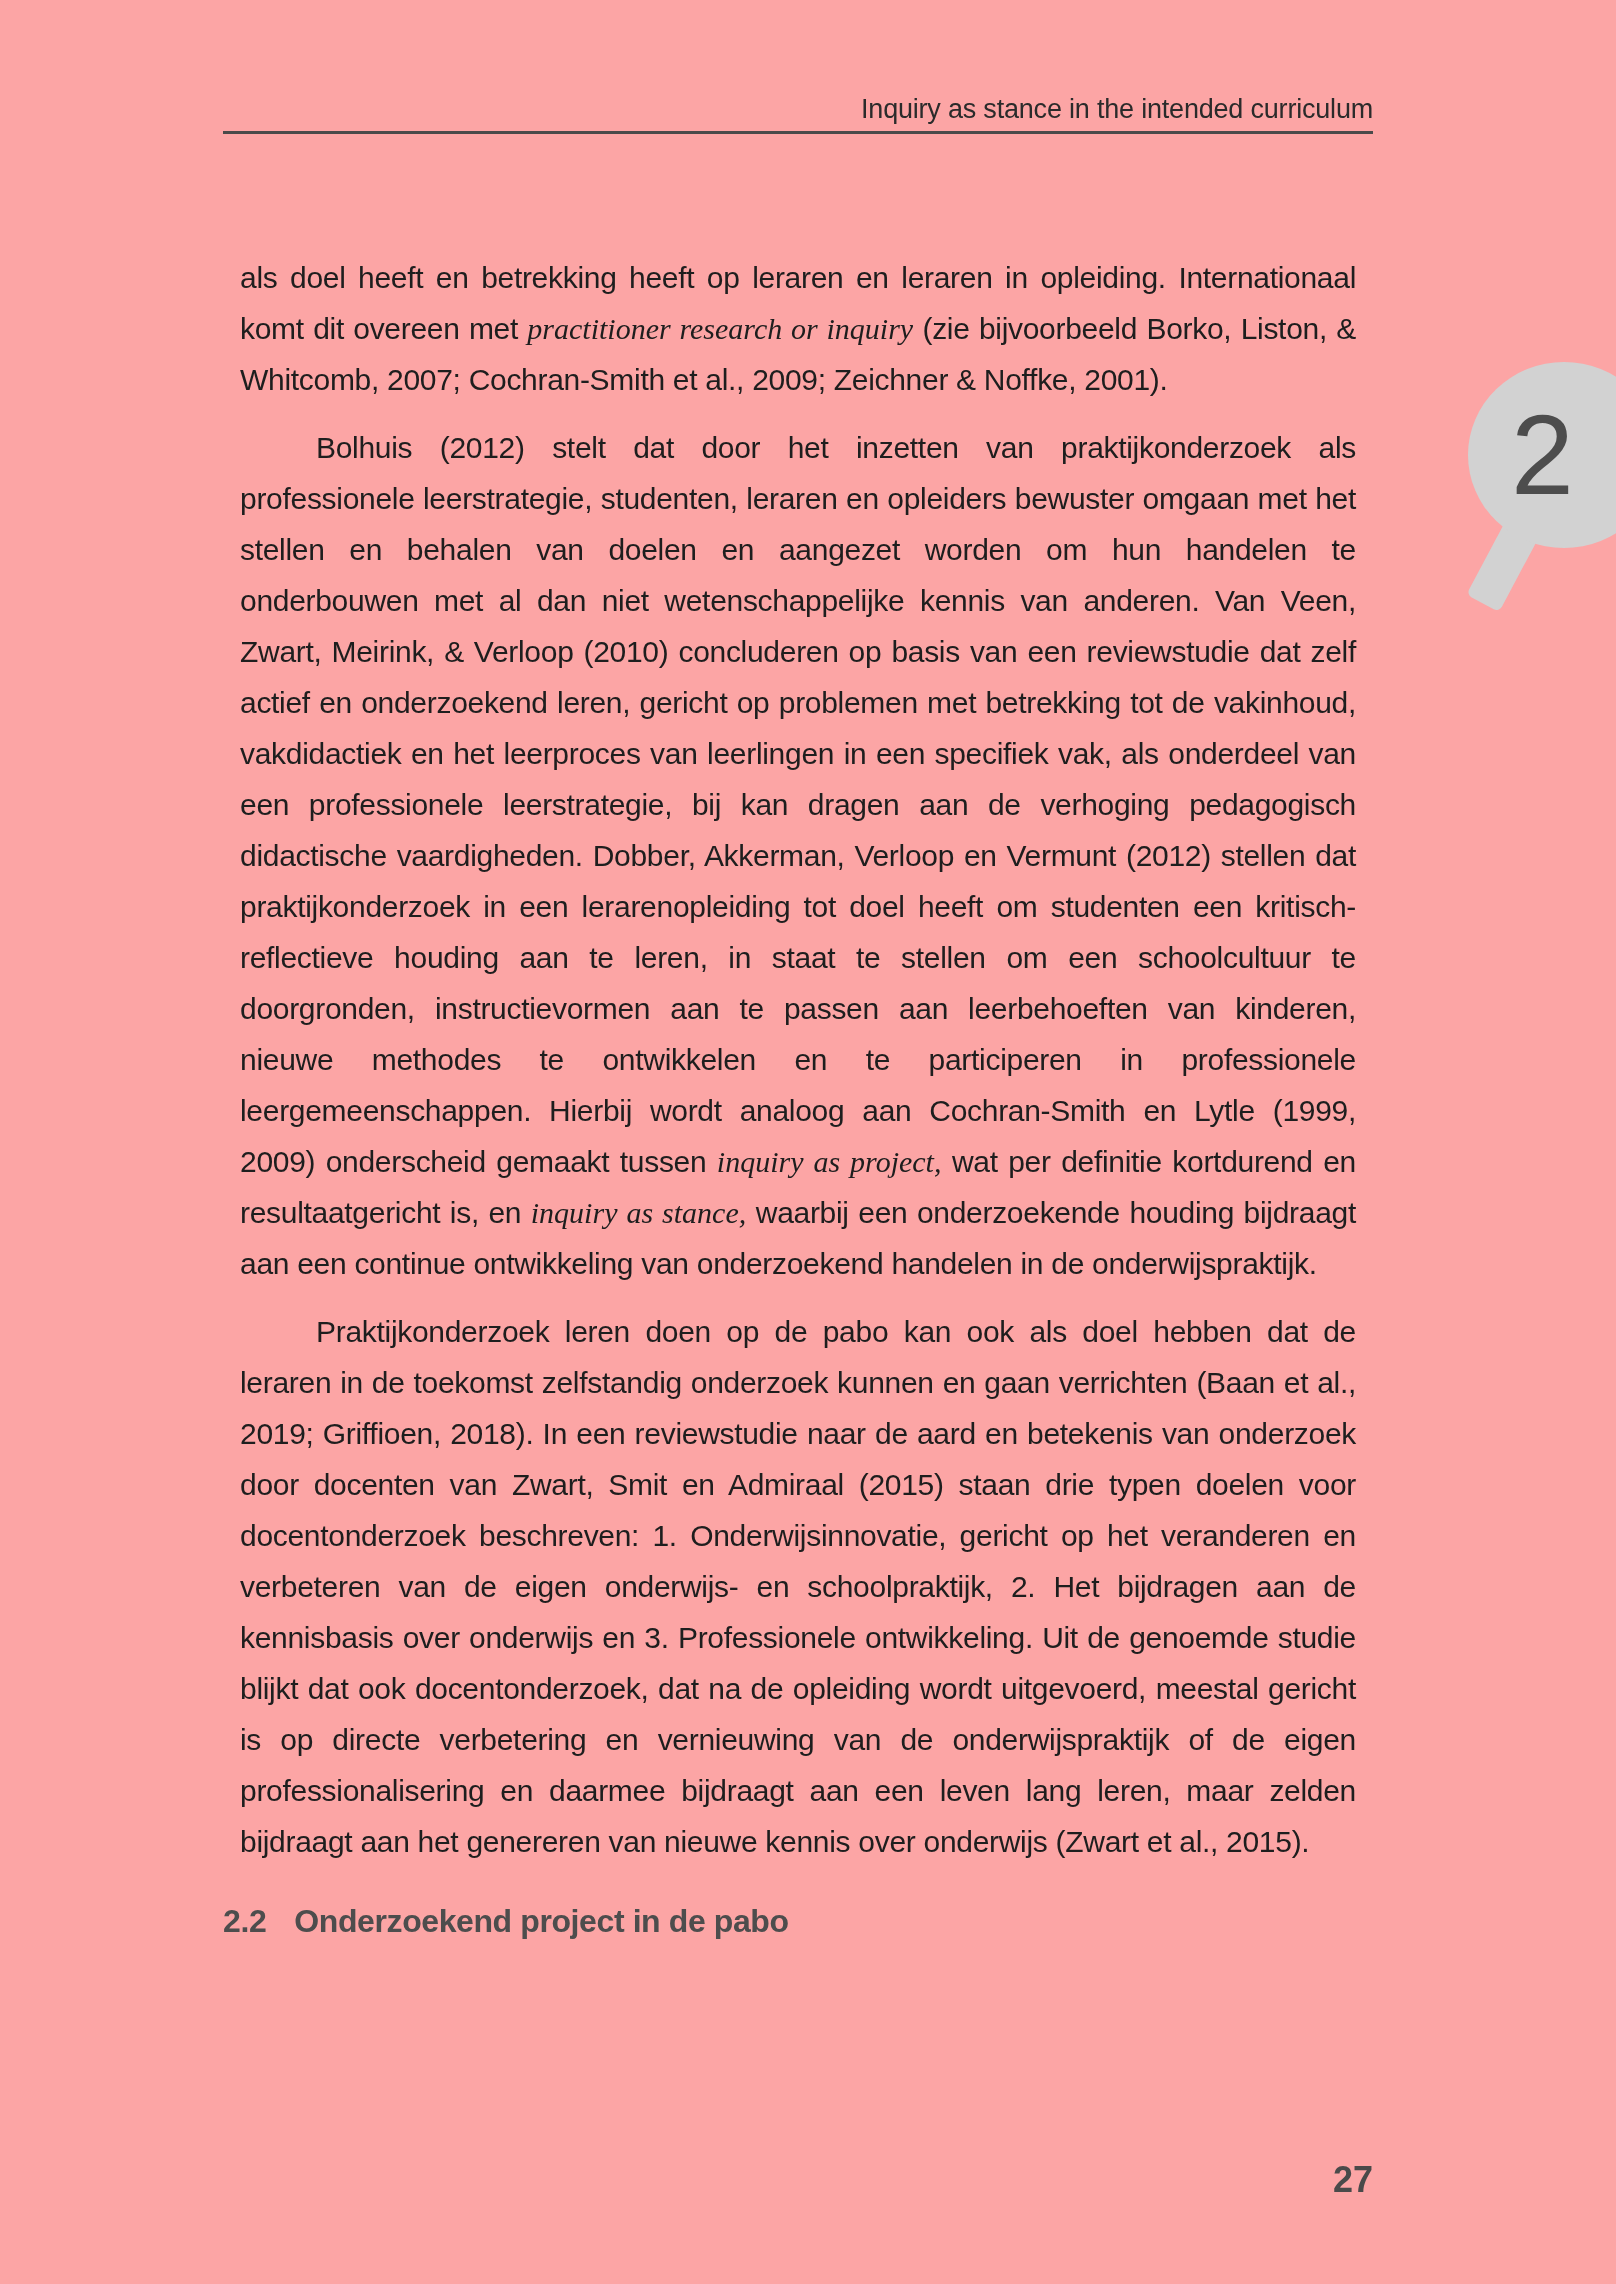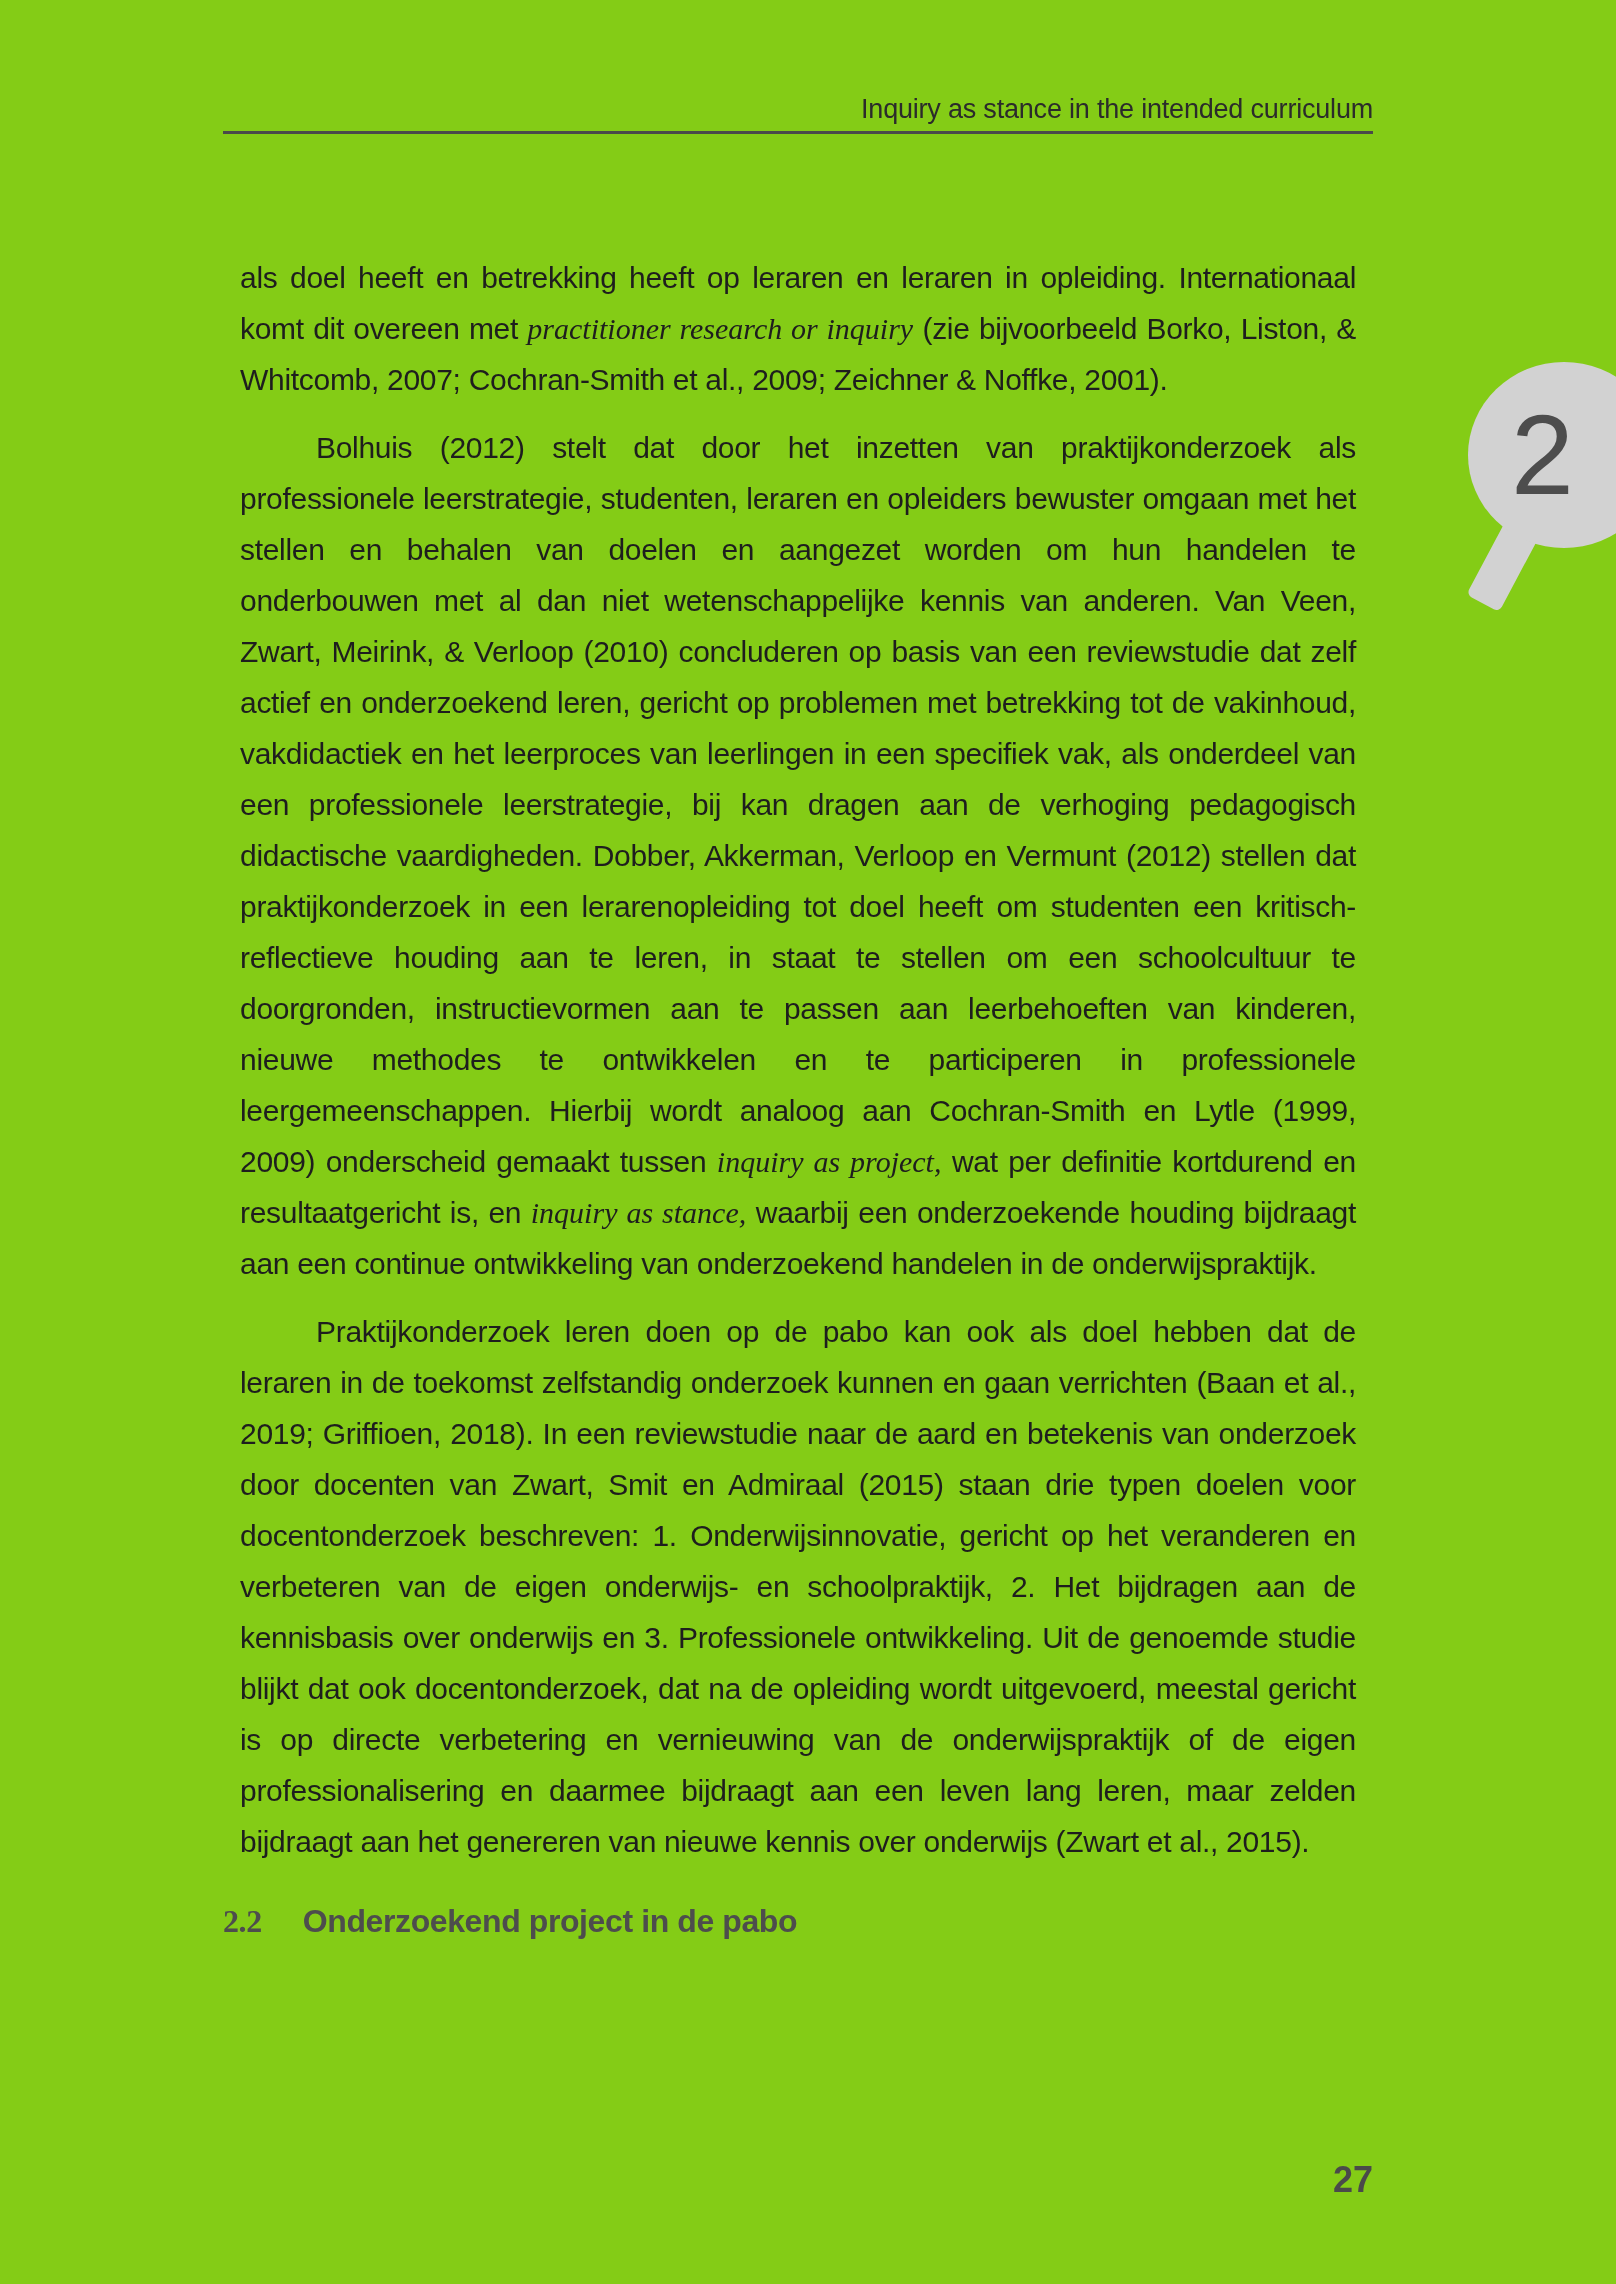--- a/index.html
+++ b/index.html
@@ -4,21 +4,21 @@
 <style>
   html, body {
     margin: 0;
     padding: 0;
     background: #ffffff;
   }
   .page {
     position: relative;
     width: 1616px;
     height: 2284px;
-    background: #84cc16;
+    background: #fca5a5;
     overflow: hidden;
     font-family: "Liberation Sans", sans-serif;
   }
 
   
   .running-header {
     position: absolute;
     top: 94px;
     left: 223px;
     width: 1150px;
@@ -99,22 +99,21 @@
   .section-heading {
     margin: 29px 0 0 0;
     font-size: 32px;
     line-height: 51px;
     font-weight: bold;
     color: #4d4d4d;
     letter-spacing: -0.4px;
     text-align: left;
   }
   .section-heading .sec-num {
-    margin-right: 41px;
-    font-family: Liberation Serif, serif;
+    margin-right: 28px;
   }
 
   
   .page-number {
     position: absolute;
     top: 2159px;
     left: 223px;
     width: 1150px;
     text-align: right;
     font-size: 36px;

